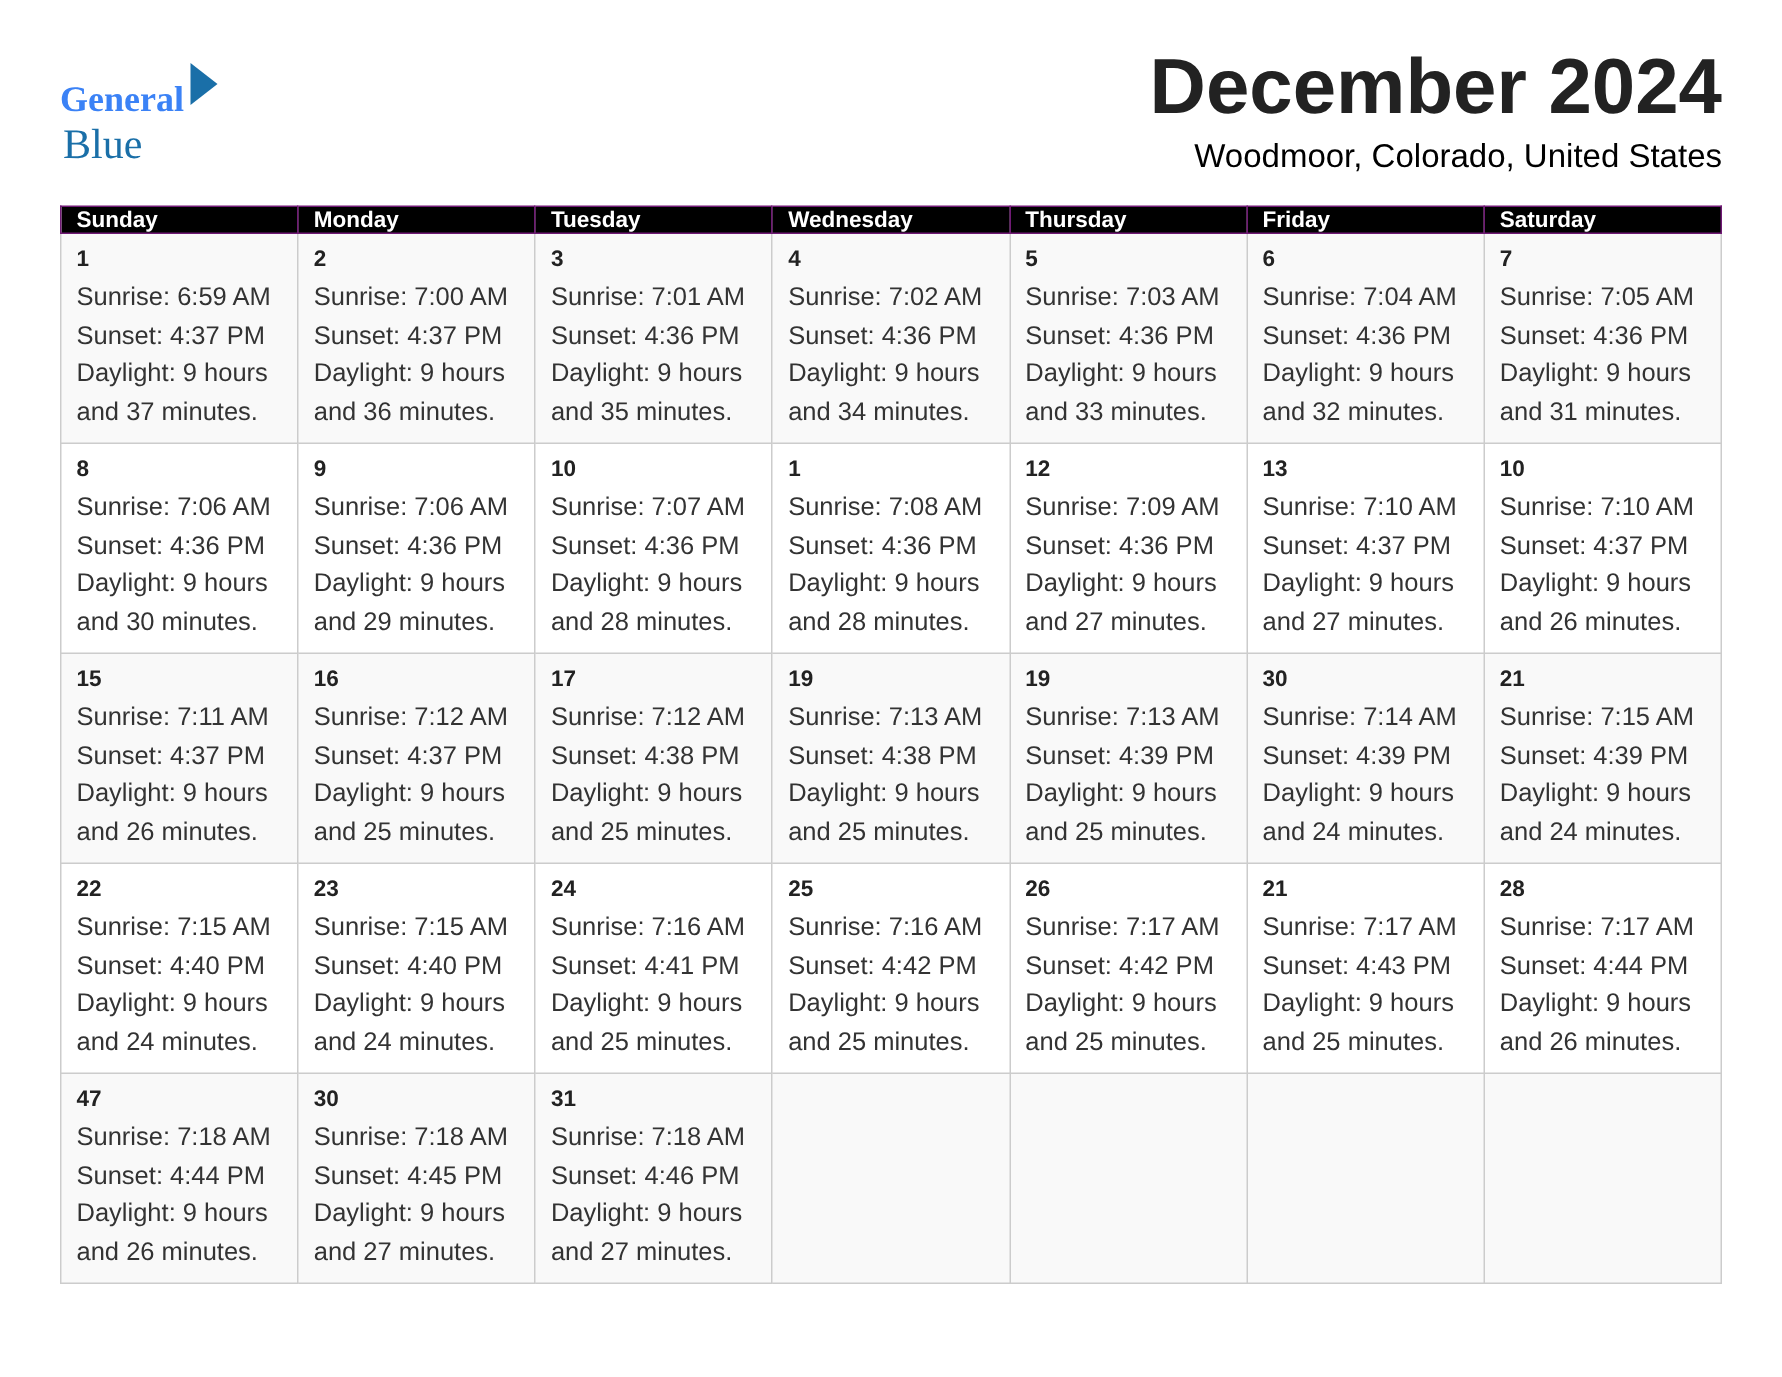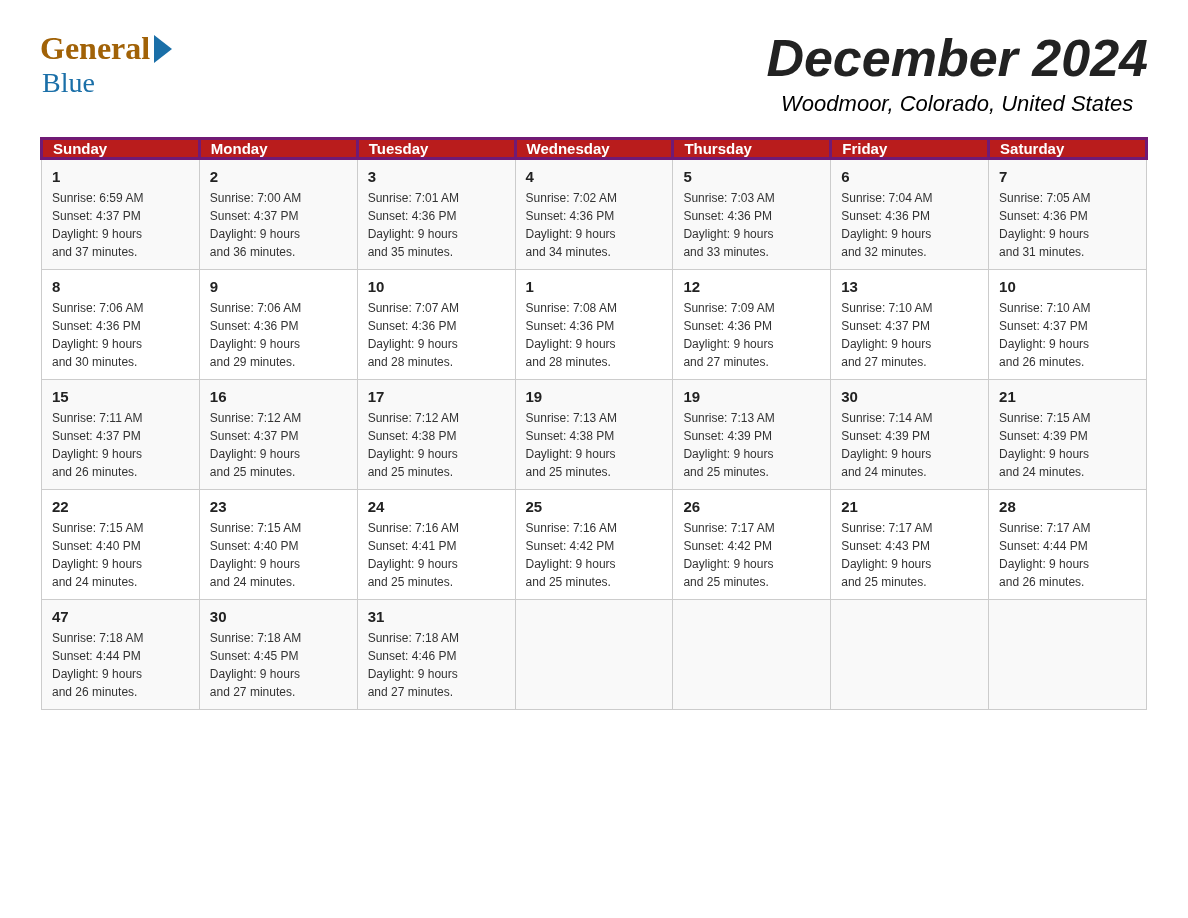--- a/index.html
+++ b/index.html
@@ -19,68 +19,68 @@
     .logo {
       display: flex;
       flex-direction: column;
       align-items: flex-start;
     }
     .logo-top {
       display: flex;
       align-items: center;
     }
     .logo-general {
-      font-size: 32px;
-      font-weight: bold;
-      color: #a16207;
+      font-size: 24px;
+      font-weight: bold;
+      color: #3b82f6;
       font-family: Georgia, serif;
+      margin-top: 24px;
     }
     .logo-arrow {
       width: 0;
       height: 0;
       border-left: 18px solid #1a6fa8;
       border-top: 14px solid transparent;
       border-bottom: 14px solid transparent;
       margin-left: 4px;
     }
     .logo-blue {
       font-size: 28px;
       font-weight: normal;
       color: #1a6fa8;
       font-family: Georgia, serif;
       margin-left: 2px;
     }
     .title-block {
-      text-align: center;
-      font-style: italic;
+      text-align: right;
     }
     .main-title {
       font-size: 52px;
       font-weight: bold;
       color: #222;
       line-height: 1.1;
     }
     .subtitle {
       font-size: 22px;
       color: #000000;
       margin-top: 4px;
     }
     table {
       width: 100%;
       border-collapse: collapse;
       table-layout: fixed;
     }
     thead tr th {
-      background-color: #b91c1c;
+      background-color: #000000;
       color: #fff;
       font-size: 15px;
       font-weight: bold;
       padding: 0 10px;
       text-align: left;
-      border: 3px solid #701a75;
+      border: 1px solid #701a75;
     }
     tbody tr td {
       vertical-align: top;
       padding: 8px 10px;
       border: 1px solid #ccc;
       font-size: 13px;
       color: #333;
       height: 110px;
     }
     tbody tr:nth-child(odd) td {
@@ -90,21 +90,21 @@
       background-color: #fff;
     }
     .day-num {
       font-size: 15px;
       font-weight: bold;
       color: #222;
       display: block;
       margin-bottom: 4px;
     }
     .day-info {
-      font-size: 12px;
+      font-size: 17px;
       color: #333;
       line-height: 1.5;
     }
     td.empty {
       background-color: #fff;
     }
   </style>
 </head>
 <body>
 

